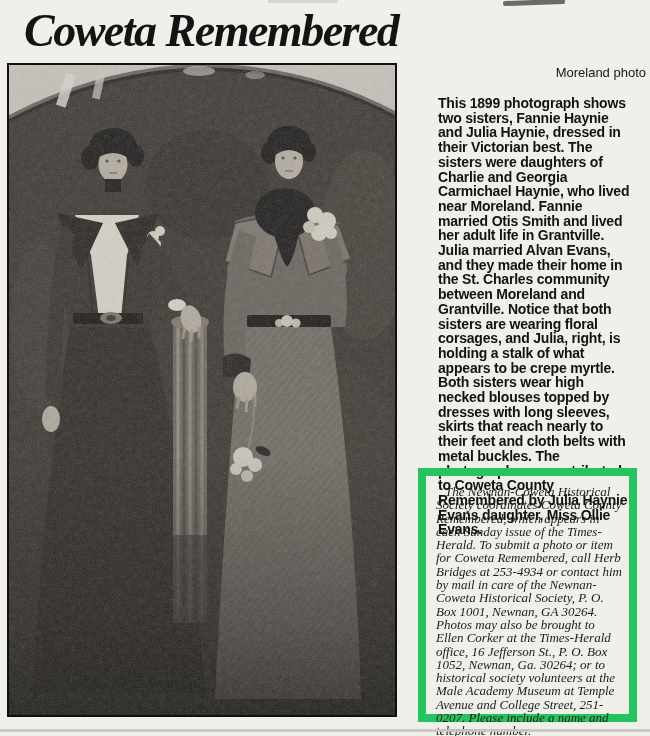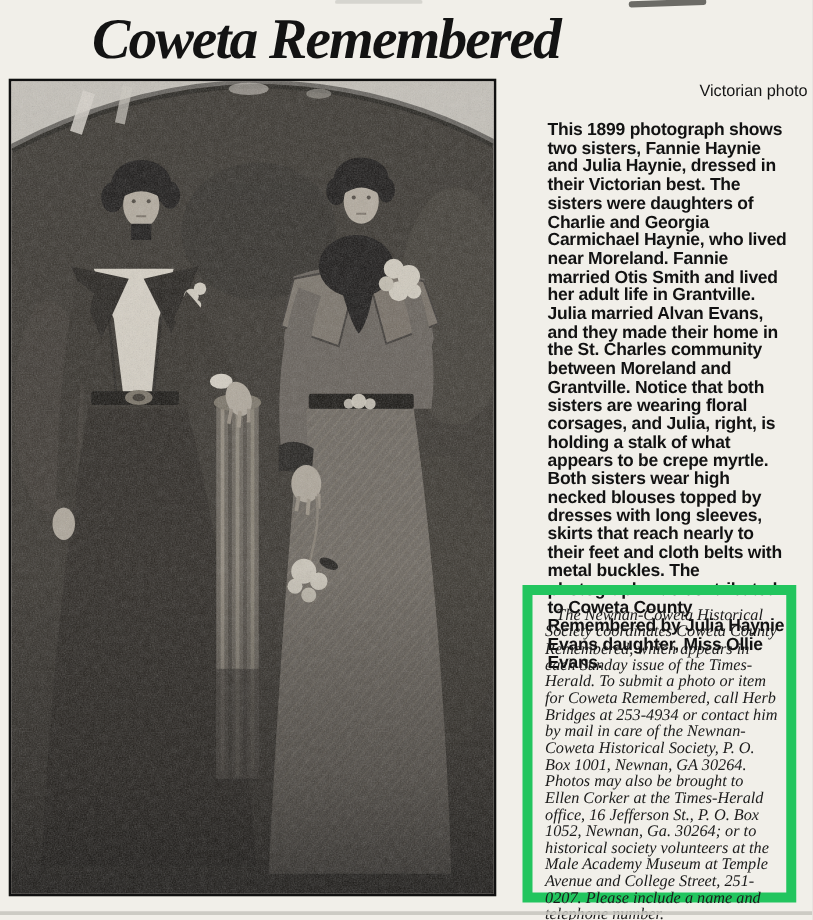--- a/index.html
+++ b/index.html
@@ -5,29 +5,28 @@
   html,body{margin:0;padding:0;}
   .page{
     position:relative;
     width:650px;height:736px;
     background:var(--paper,#f1efe9);
     overflow:hidden;
     font-family:"Liberation Sans",sans-serif;
     color:var(--ink,#191919);
   }
   .headline{
-    position:absolute;left:8px;top:8px;margin:0;
+    position:absolute;left:24px;top:8px;margin:0;
     width:440px;
     font-family:"Liberation Serif",serif;
     font-style:italic;font-weight:700;
     font-size:46px;line-height:1;
     letter-spacing:-1.5px;
     color:#131313;
     white-space:nowrap;
-    text-align:right;
   }
   .smudge-a{
     position:absolute;left:503px;top:0;width:62px;height:5px;
     background:#55534f;border-radius:2px;transform:rotate(-2deg);opacity:.85;
   }
   .smudge-b{
     position:absolute;left:268px;top:0;width:70px;height:3px;
     background:#d3d1cc;border-radius:2px;opacity:.9;
   }
   .photo-frame{
@@ -240,21 +239,21 @@
         <line x1="276" y1="106" x2="284" y2="106" stroke="#6b6257" stroke-width="1.6" opacity="0.8"></line>
       </g>
 
       <rect width="386" height="650" fill="url(#vig)"></rect>
       <rect width="386" height="650" filter="url(#grain)" opacity="0.26"></rect>
       <rect width="386" height="650" filter="url(#grain2)" opacity="0.10"></rect>
     </svg>
   </figure>
 
   <div class="right-col">
-    <div class="credit">Victorian photo</div>
+    <div class="credit">Moreland photo</div>
     <p class="caption">This 1899 photograph shows two sisters, Fannie Haynie and Julia Haynie, dressed in their Victorian best. The sisters were daughters of Charlie and Georgia Carmichael Haynie, who lived near Moreland. Fannie married Otis Smith and lived her adult life in Grantville. Julia married Alvan Evans, and they made their home in the St. Charles community between Moreland and Grantville. Notice that both sisters are wearing floral corsages, and Julia, right, is holding a stalk of what appears to be crepe myrtle. Both sisters wear high necked blouses topped by dresses with long sleeves, skirts that reach nearly to their feet and cloth belts with metal buckles. The photograph was contributed to Coweta County Remembered by Julia Haynie Evans daughter, Miss Ollie Evans.</p>
   </div>
 
   <aside class="info-box">
     <p class="info-text">The Newnan-Coweta Historical Society coordinates Coweta County Remembered, which appears in each Sunday issue of the Times-Herald. To submit a photo or item for Coweta Remembered, call Herb Bridges at 253-4934 or contact him by mail in care of the Newnan-Coweta Historical Society, P. O. Box 1001, Newnan, GA 30264. Photos may also be brought to Ellen Corker at the Times-Herald office, 16 Jefferson St., P. O. Box 1052, Newnan, Ga. 30264; or to historical society volunteers at the Male Academy Museum at Temple Avenue and College Street, 251-0207. Please include a name and telephone number.</p>
   </aside>
 
   <div class="bottom-rule"></div>
 
 </div>

